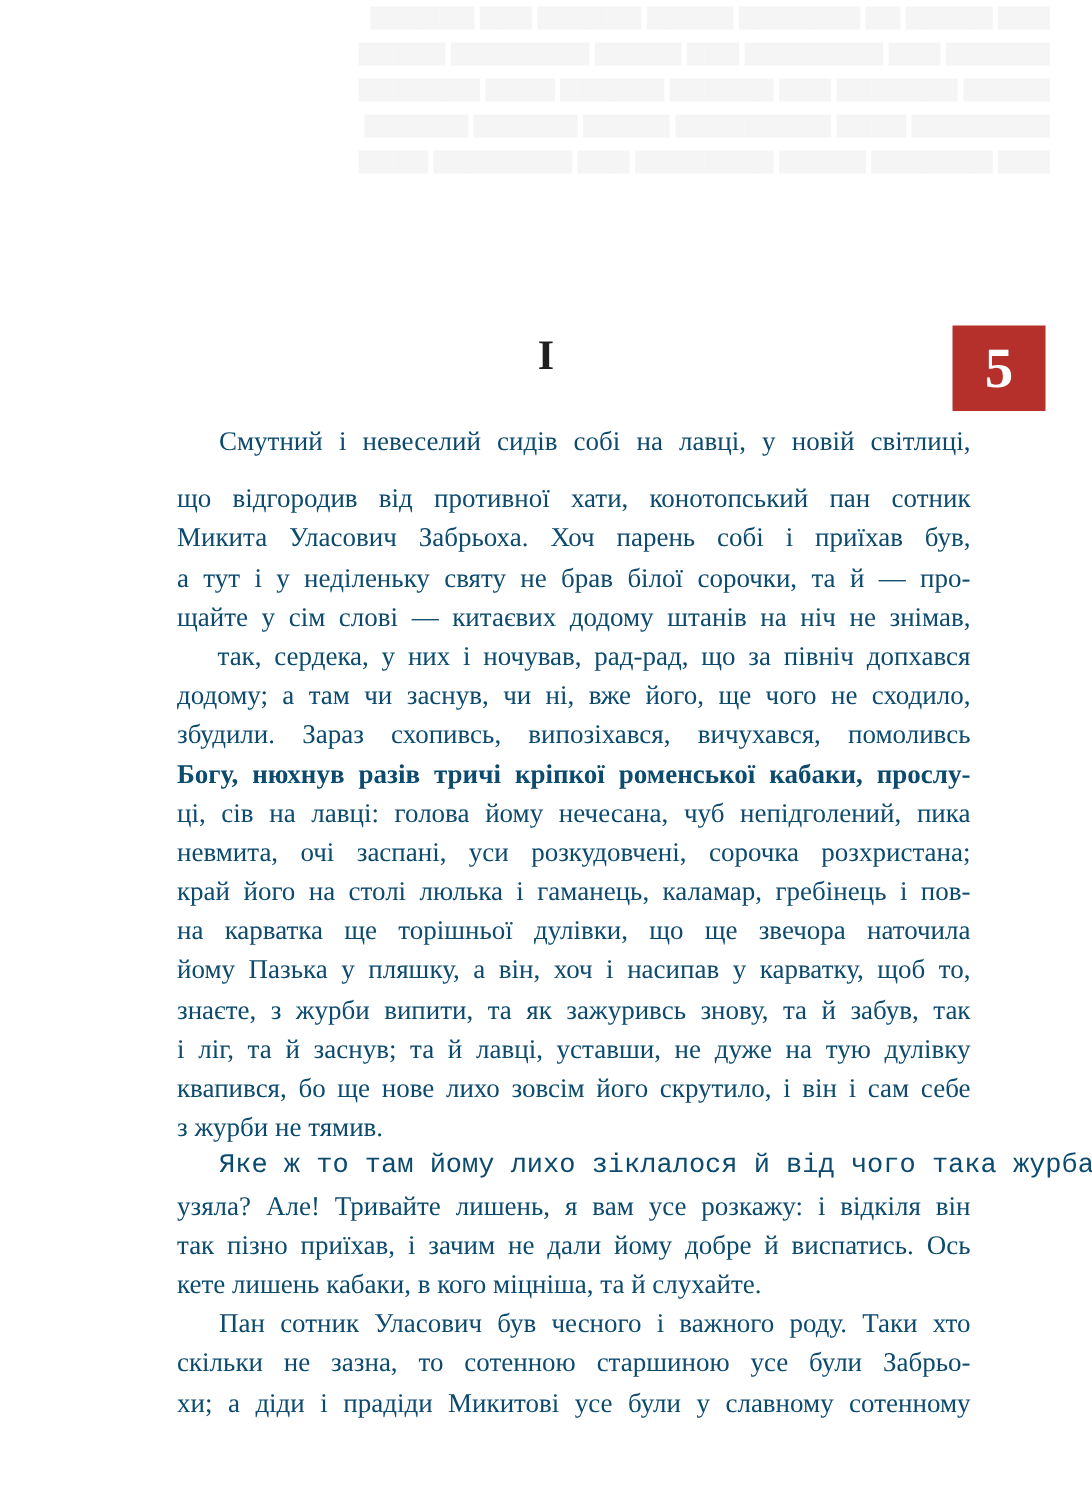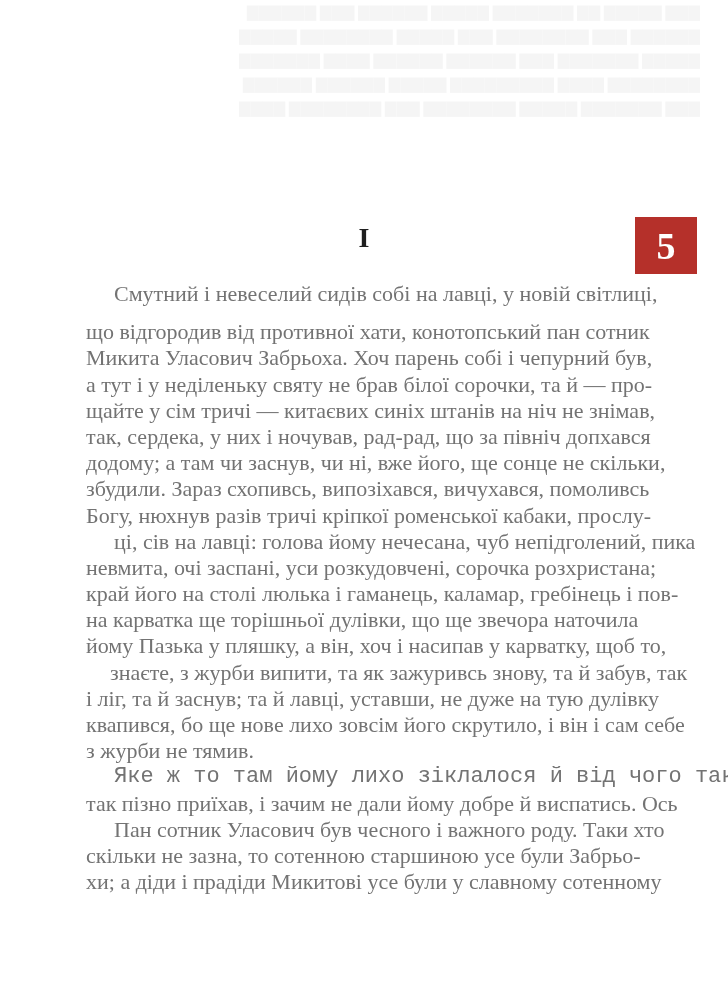--- a/index.html
+++ b/index.html
@@ -57,26 +57,26 @@
     color: #ffffff;
     font-size: 38px;
     font-weight: bold;
     display: flex;
     align-items: center;
     justify-content: center;
     line-height: 1;
   }
   .body-text {
     position: absolute;
-    left: 86px;
+    left: 118px;
     top: 281px;
     width: 529px;
-    font-size: 22px;
+    font-size: 18px;
     line-height: 26.2px;
-    color: #737373;
+    color: #0c4a6e;
   }
   .line {
     display: block;
     white-space: nowrap;
     text-align: justify;
     text-align-last: justify;
     height: 26.2px;
   }
   .line.last {
     text-align-last: left;
@@ -99,40 +99,42 @@
   <div class="chapter-heading">I</div>
 
   <div class="page-badge" style="background: rgb(181, 48, 42);">
     <span>5</span>
   </div>
 
   <div class="body-text" id="body-text">
     <div>
       <span class="line indent" style="white-space: nowrap;">Смутний і невеселий сидів собі на лавці, у новій світлиці,</span>
       <span class="line" style="white-space: nowrap; margin-top: 12px;">що відгородив від противної хати, конотопський пан сотник</span>
-      <span class="line" style="white-space: nowrap;">Микита Уласович Забрьоха. Хоч парень собі і чепурний був,</span>
+      <span class="line" style="white-space: nowrap;">Микита Уласович Забрьоха. Хоч парень собі і приїхав був,</span>
       <span class="line" style="white-space: nowrap;">а тут і у неділеньку святу не брав білої сорочки, та й — про-</span>
-      <span class="line" style="white-space: nowrap;">щайте у сім тричі — китаєвих синіх штанів на ніч не знімав,</span>
-      <span class="line" style="white-space: nowrap;">так, сердека, у них і ночував, рад-рад, що за північ допхався</span>
-      <span class="line" style="white-space: nowrap;">додому; а там чи заснув, чи ні, вже його, ще сонце не скільки,</span>
+      <span class="line" style="white-space: nowrap;">щайте у сім слові — китаєвих додому штанів на ніч не знімав,</span>
+      <span class="line" style="white-space: nowrap; margin-left: 27px;">так, сердека, у них і ночував, рад-рад, що за північ допхався</span>
+      <span class="line" style="white-space: nowrap;">додому; а там чи заснув, чи ні, вже його, ще чого не сходило,</span>
       <span class="line" style="white-space: nowrap;">збудили. Зараз схопивсь, випозіхався, вичухався, помоливсь</span>
-      <span class="line" style="white-space: nowrap;">Богу, нюхнув разів тричі кріпкої роменської кабаки, прослу-</span>
-      <span class="line" style="white-space: nowrap; margin-left: 28px;">ці, сів на лавці: голова йому нечесана, чуб непідголений, пика</span>
+      <span class="line" style="white-space: nowrap; font-weight: bold;">Богу, нюхнув разів тричі кріпкої роменської кабаки, прослу-</span>
+      <span class="line" style="white-space: nowrap;">ці, сів на лавці: голова йому нечесана, чуб непідголений, пика</span>
       <span class="line" style="white-space: nowrap;">невмита, очі заспані, уси розкудовчені, сорочка розхристана;</span>
       <span class="line" style="white-space: nowrap;">край його на столі люлька і гаманець, каламар, гребінець і пов-</span>
       <span class="line" style="white-space: nowrap;">на карватка ще торішньої дулівки, що ще звечора наточила</span>
       <span class="line" style="white-space: nowrap;">йому Пазька у пляшку, а він, хоч і насипав у карватку, щоб то,</span>
-      <span class="line" style="white-space: nowrap; margin-left: 24px;">знаєте, з журби випити, та як зажуривсь знову, та й забув, так</span>
+      <span class="line" style="white-space: nowrap;">знаєте, з журби випити, та як зажуривсь знову, та й забув, так</span>
       <span class="line" style="white-space: nowrap;">і ліг, та й заснув; та й лавці, уставши, не дуже на тую дулівку</span>
       <span class="line" style="white-space: nowrap;">квапився, бо ще нове лихо зовсім його скрутило, і він і сам себе</span>
       <span class="line last" style="white-space: nowrap;">з журби не тямив.</span>
     </div>
     <div>
       <span class="line indent" style="white-space: nowrap; font-family: Liberation Mono, monospace;">Яке ж то там йому лихо зіклалося й від чого така журба його</span>
+      <span class="line" style="white-space: nowrap;">узяла? Але! Тривайте лишень, я вам усе розкажу: і відкіля він</span>
       <span class="line" style="white-space: nowrap;">так пізно приїхав, і зачим не дали йому добре й виспатись. Ось</span>
+      <span class="line last" style="white-space: nowrap;">кете лишень кабаки, в кого міцніша, та й слухайте.</span>
     </div>
     <div>
       <span class="line indent" style="white-space: nowrap;">Пан сотник Уласович був чесного і важного роду. Таки хто</span>
       <span class="line" style="white-space: nowrap;">скільки не зазна, то сотенною старшиною усе були Забрьо-</span>
       <span class="line" style="white-space: nowrap;">хи; а діди і прадіди Микитові усе були у славному сотенному</span>
     </div>
   </div>
 
 </div>
 

